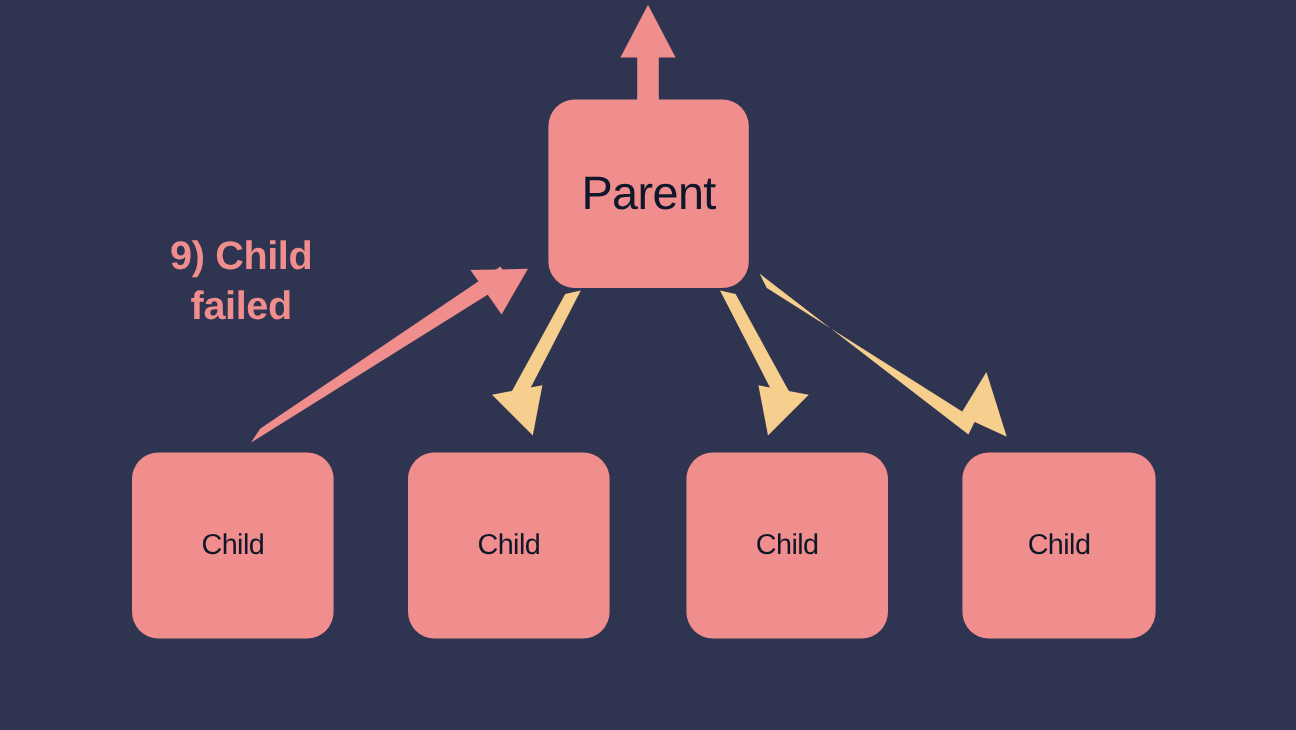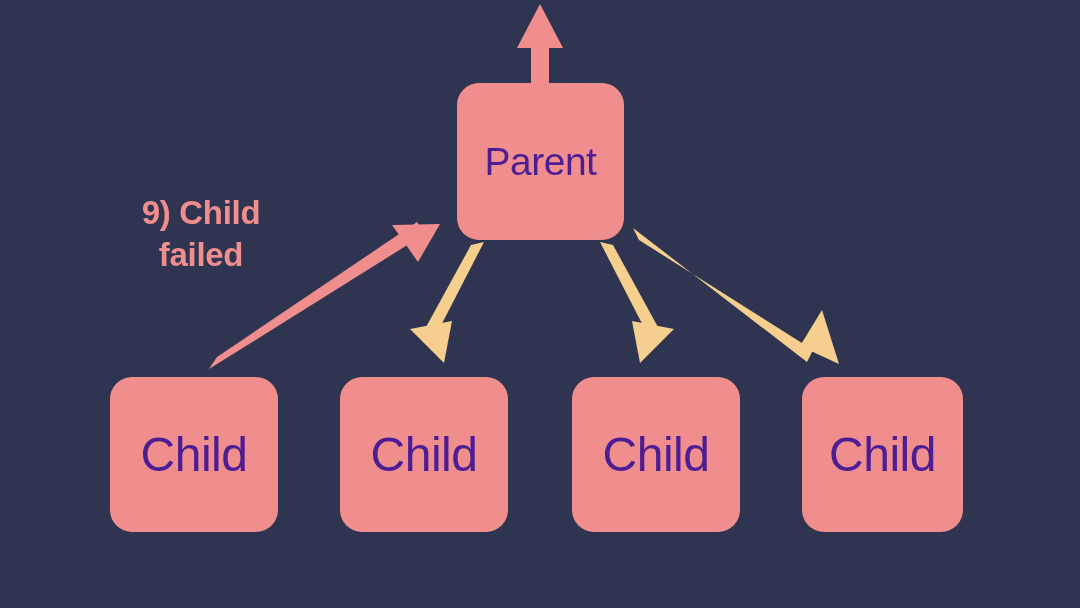--- a/index.html
+++ b/index.html
@@ -24,39 +24,39 @@
     height: 608px;
     pointer-events: none;
   }
   .node {
     position: absolute;
     display: flex;
     align-items: center;
     justify-content: center;
     background: #f08d8d;
     border-radius: 22px;
-    color: #4c1d95;
+    color: #0f172a;
     box-sizing: border-box;
   }
   .node-label {
     font-family: "Liberation Sans", "DejaVu Sans", sans-serif;
     font-weight: 400;
     letter-spacing: -0.5px;
     line-height: 1;
     white-space: nowrap;
   }
   #node-parent {
     left: 457px;
     top: 83px;
     width: 167px;
     height: 157px;
   }
   #node-parent .node-label { font-size: 39px; }
   .node-child { top: 377px; height: 155px; }
-  .node-child .node-label { font-size: 48px; text-align: right; }
+  .node-child .node-label { font-size: 24px; text-align: right; }
   #node-child-1 { left: 110px;  width: 168px; }
   #node-child-2 { left: 340px;  width: 168px; }
   #node-child-3 { left: 572px;  width: 168px; }
   #node-child-4 { left: 802px;  width: 161px; }
 
   #annotation-child-failed {
     position: absolute;
     left: 78px;
     top: 192px;
     width: 246px;

